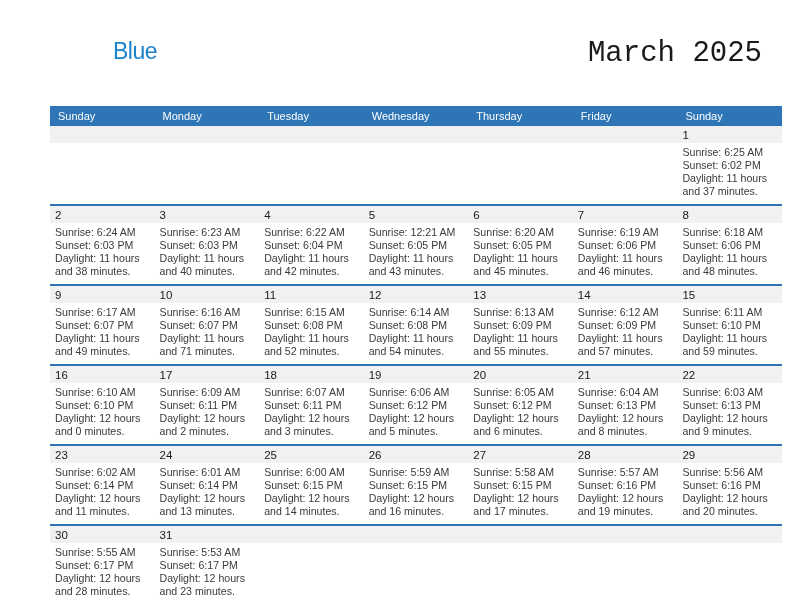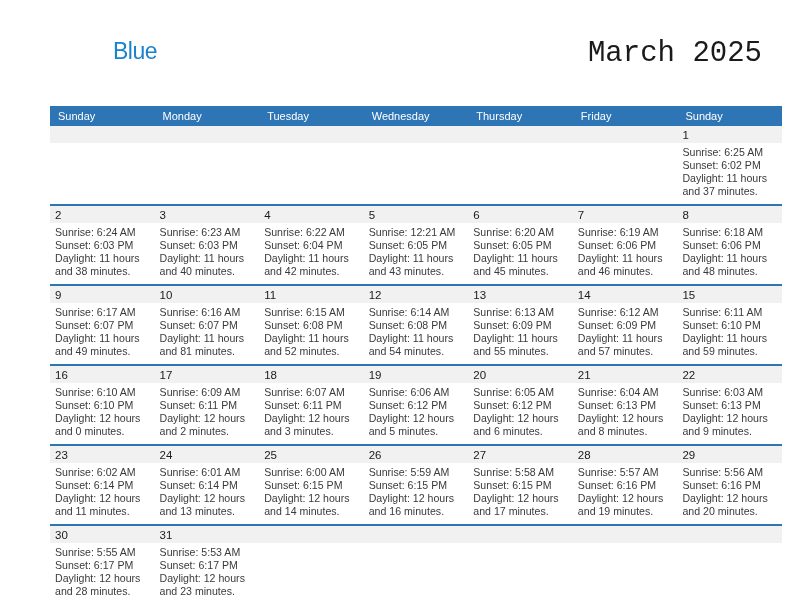--- a/index.html
+++ b/index.html
@@ -180,21 +180,21 @@
             <div>Daylight: 11 hours</div>
             <div>and 49 minutes.</div>
           </div>
         </div>
         <div class="cell">
           <div class="band">10</div>
           <div class="body">
             <div>Sunrise: 6:16 AM</div>
             <div>Sunset: 6:07 PM</div>
             <div>Daylight: 11 hours</div>
-            <div>and 81 minutes.</div>
+            <div>and 71 minutes.</div>
           </div>
         </div>
         <div class="cell">
           <div class="band">11</div>
           <div class="body">
             <div>Sunrise: 6:15 AM</div>
             <div>Sunset: 6:08 PM</div>
             <div>Daylight: 11 hours</div>
             <div>and 52 minutes.</div>
           </div>

